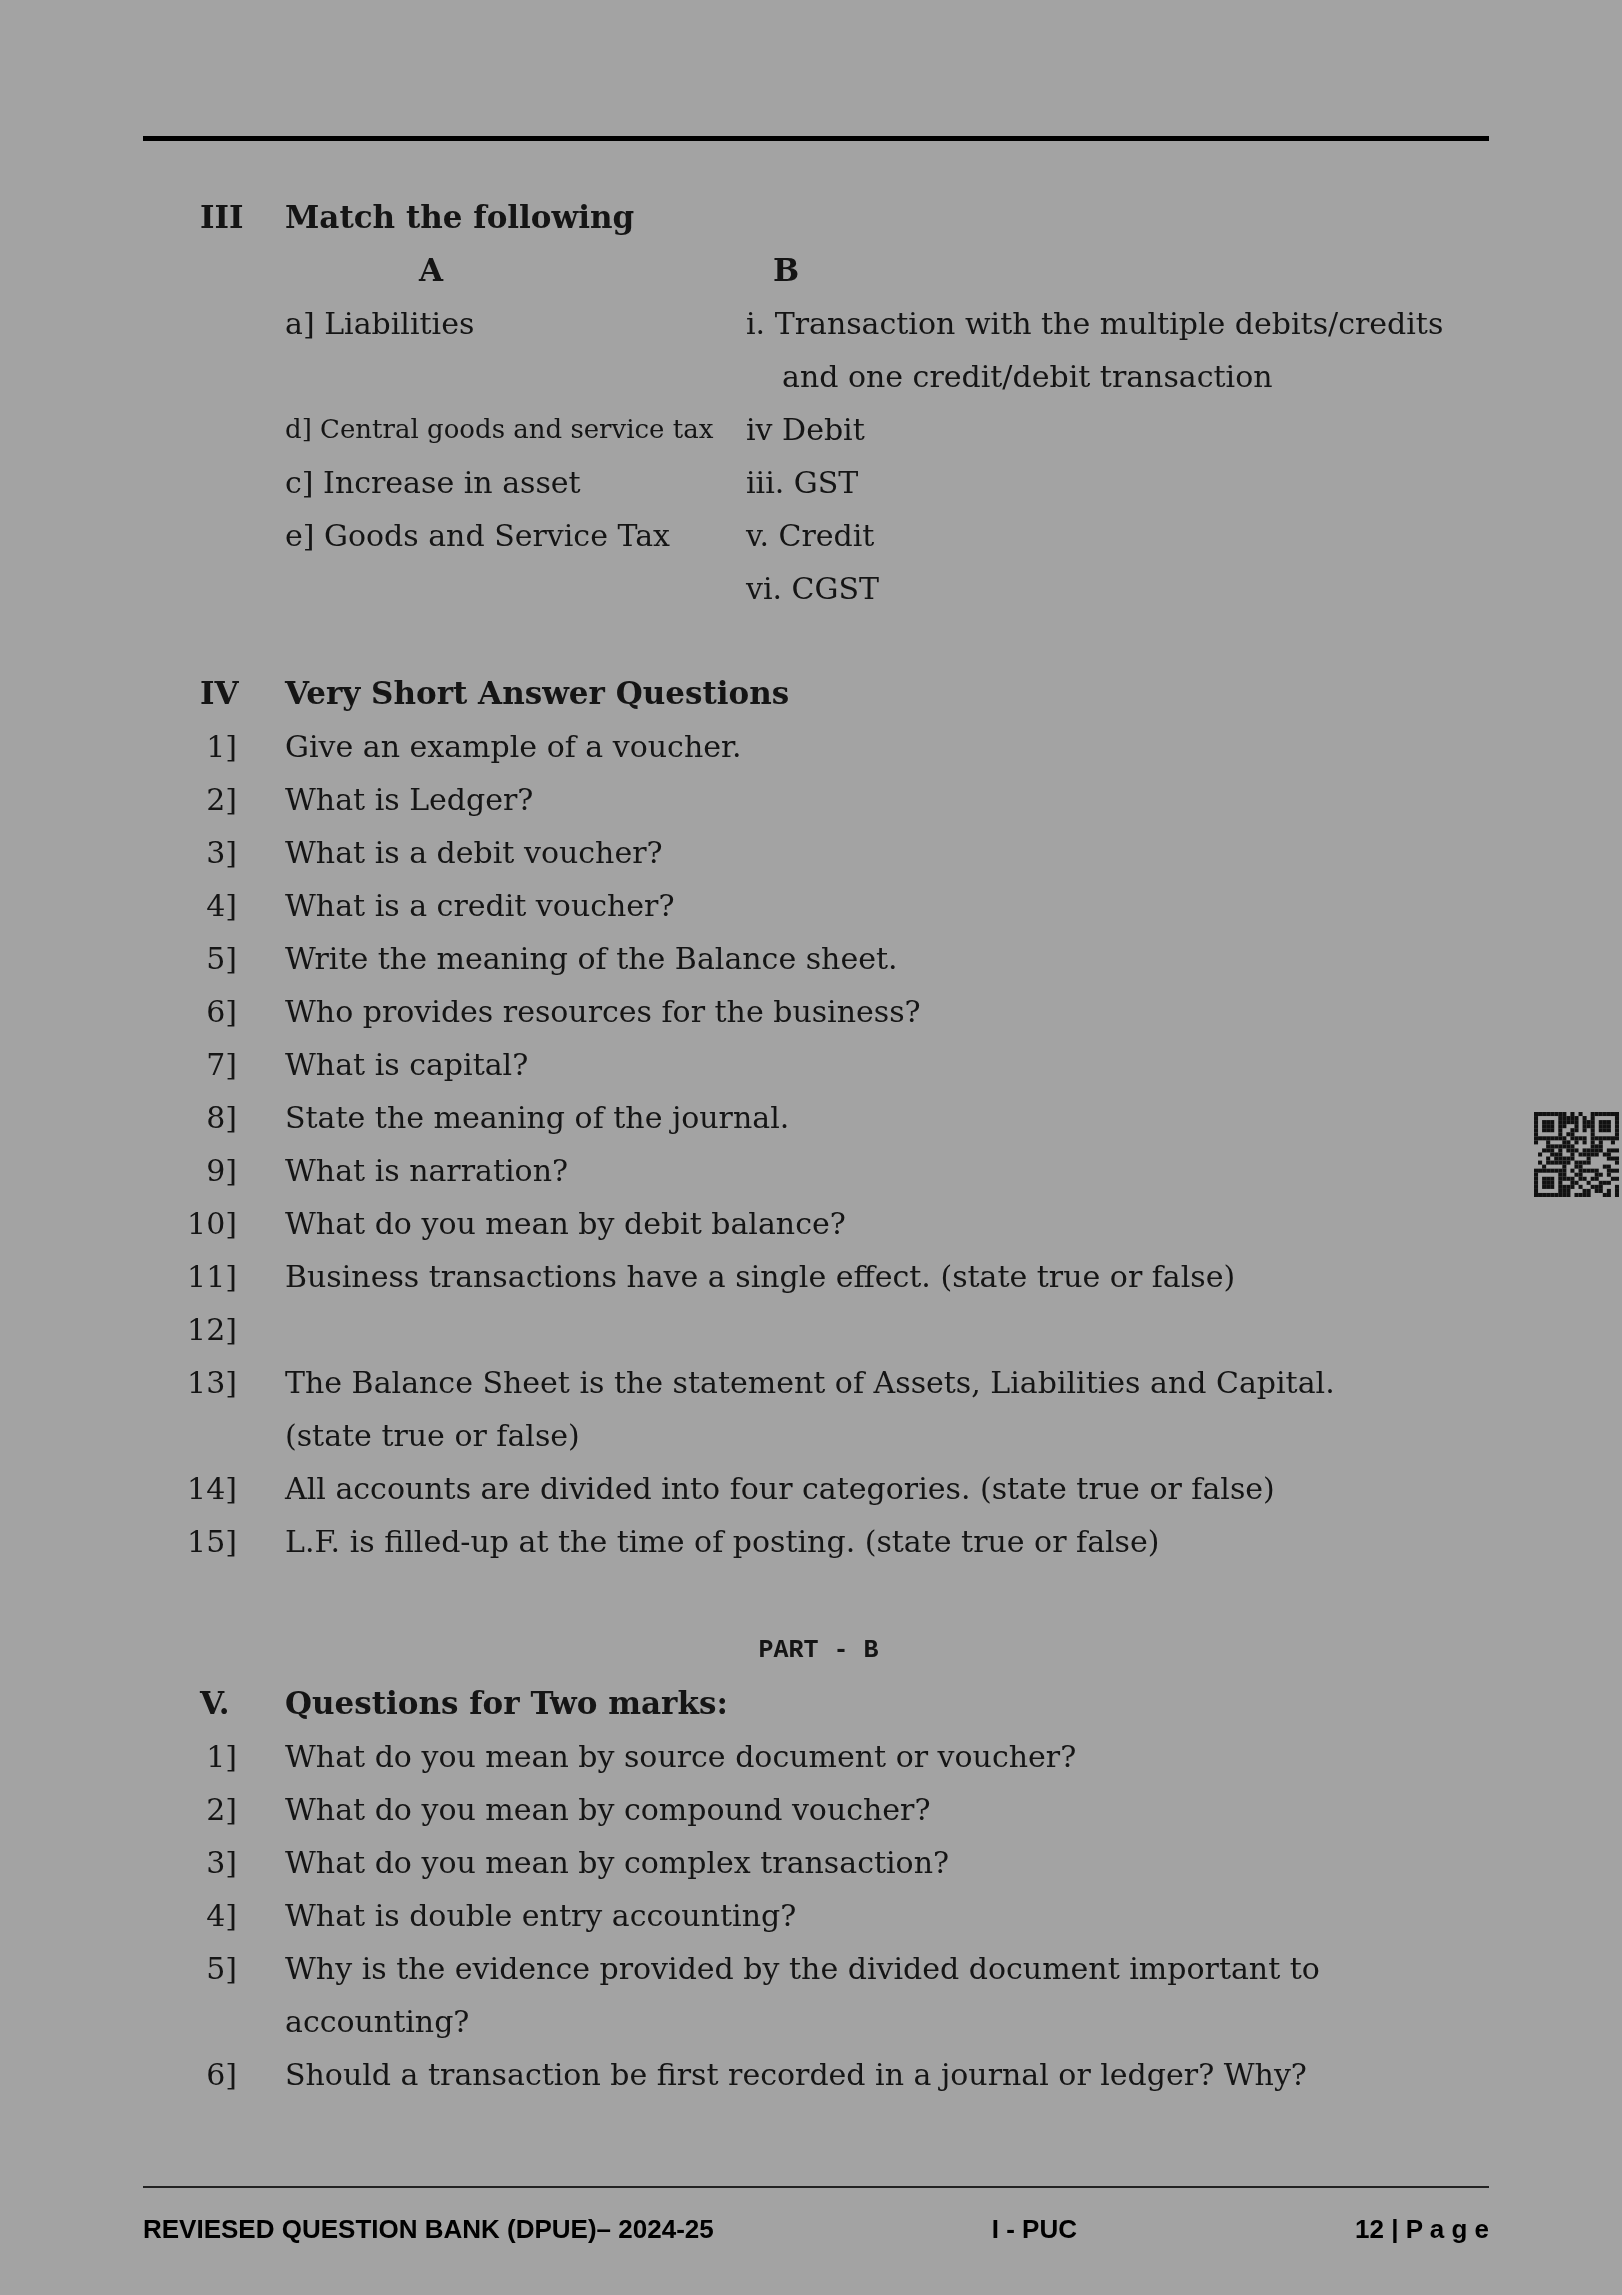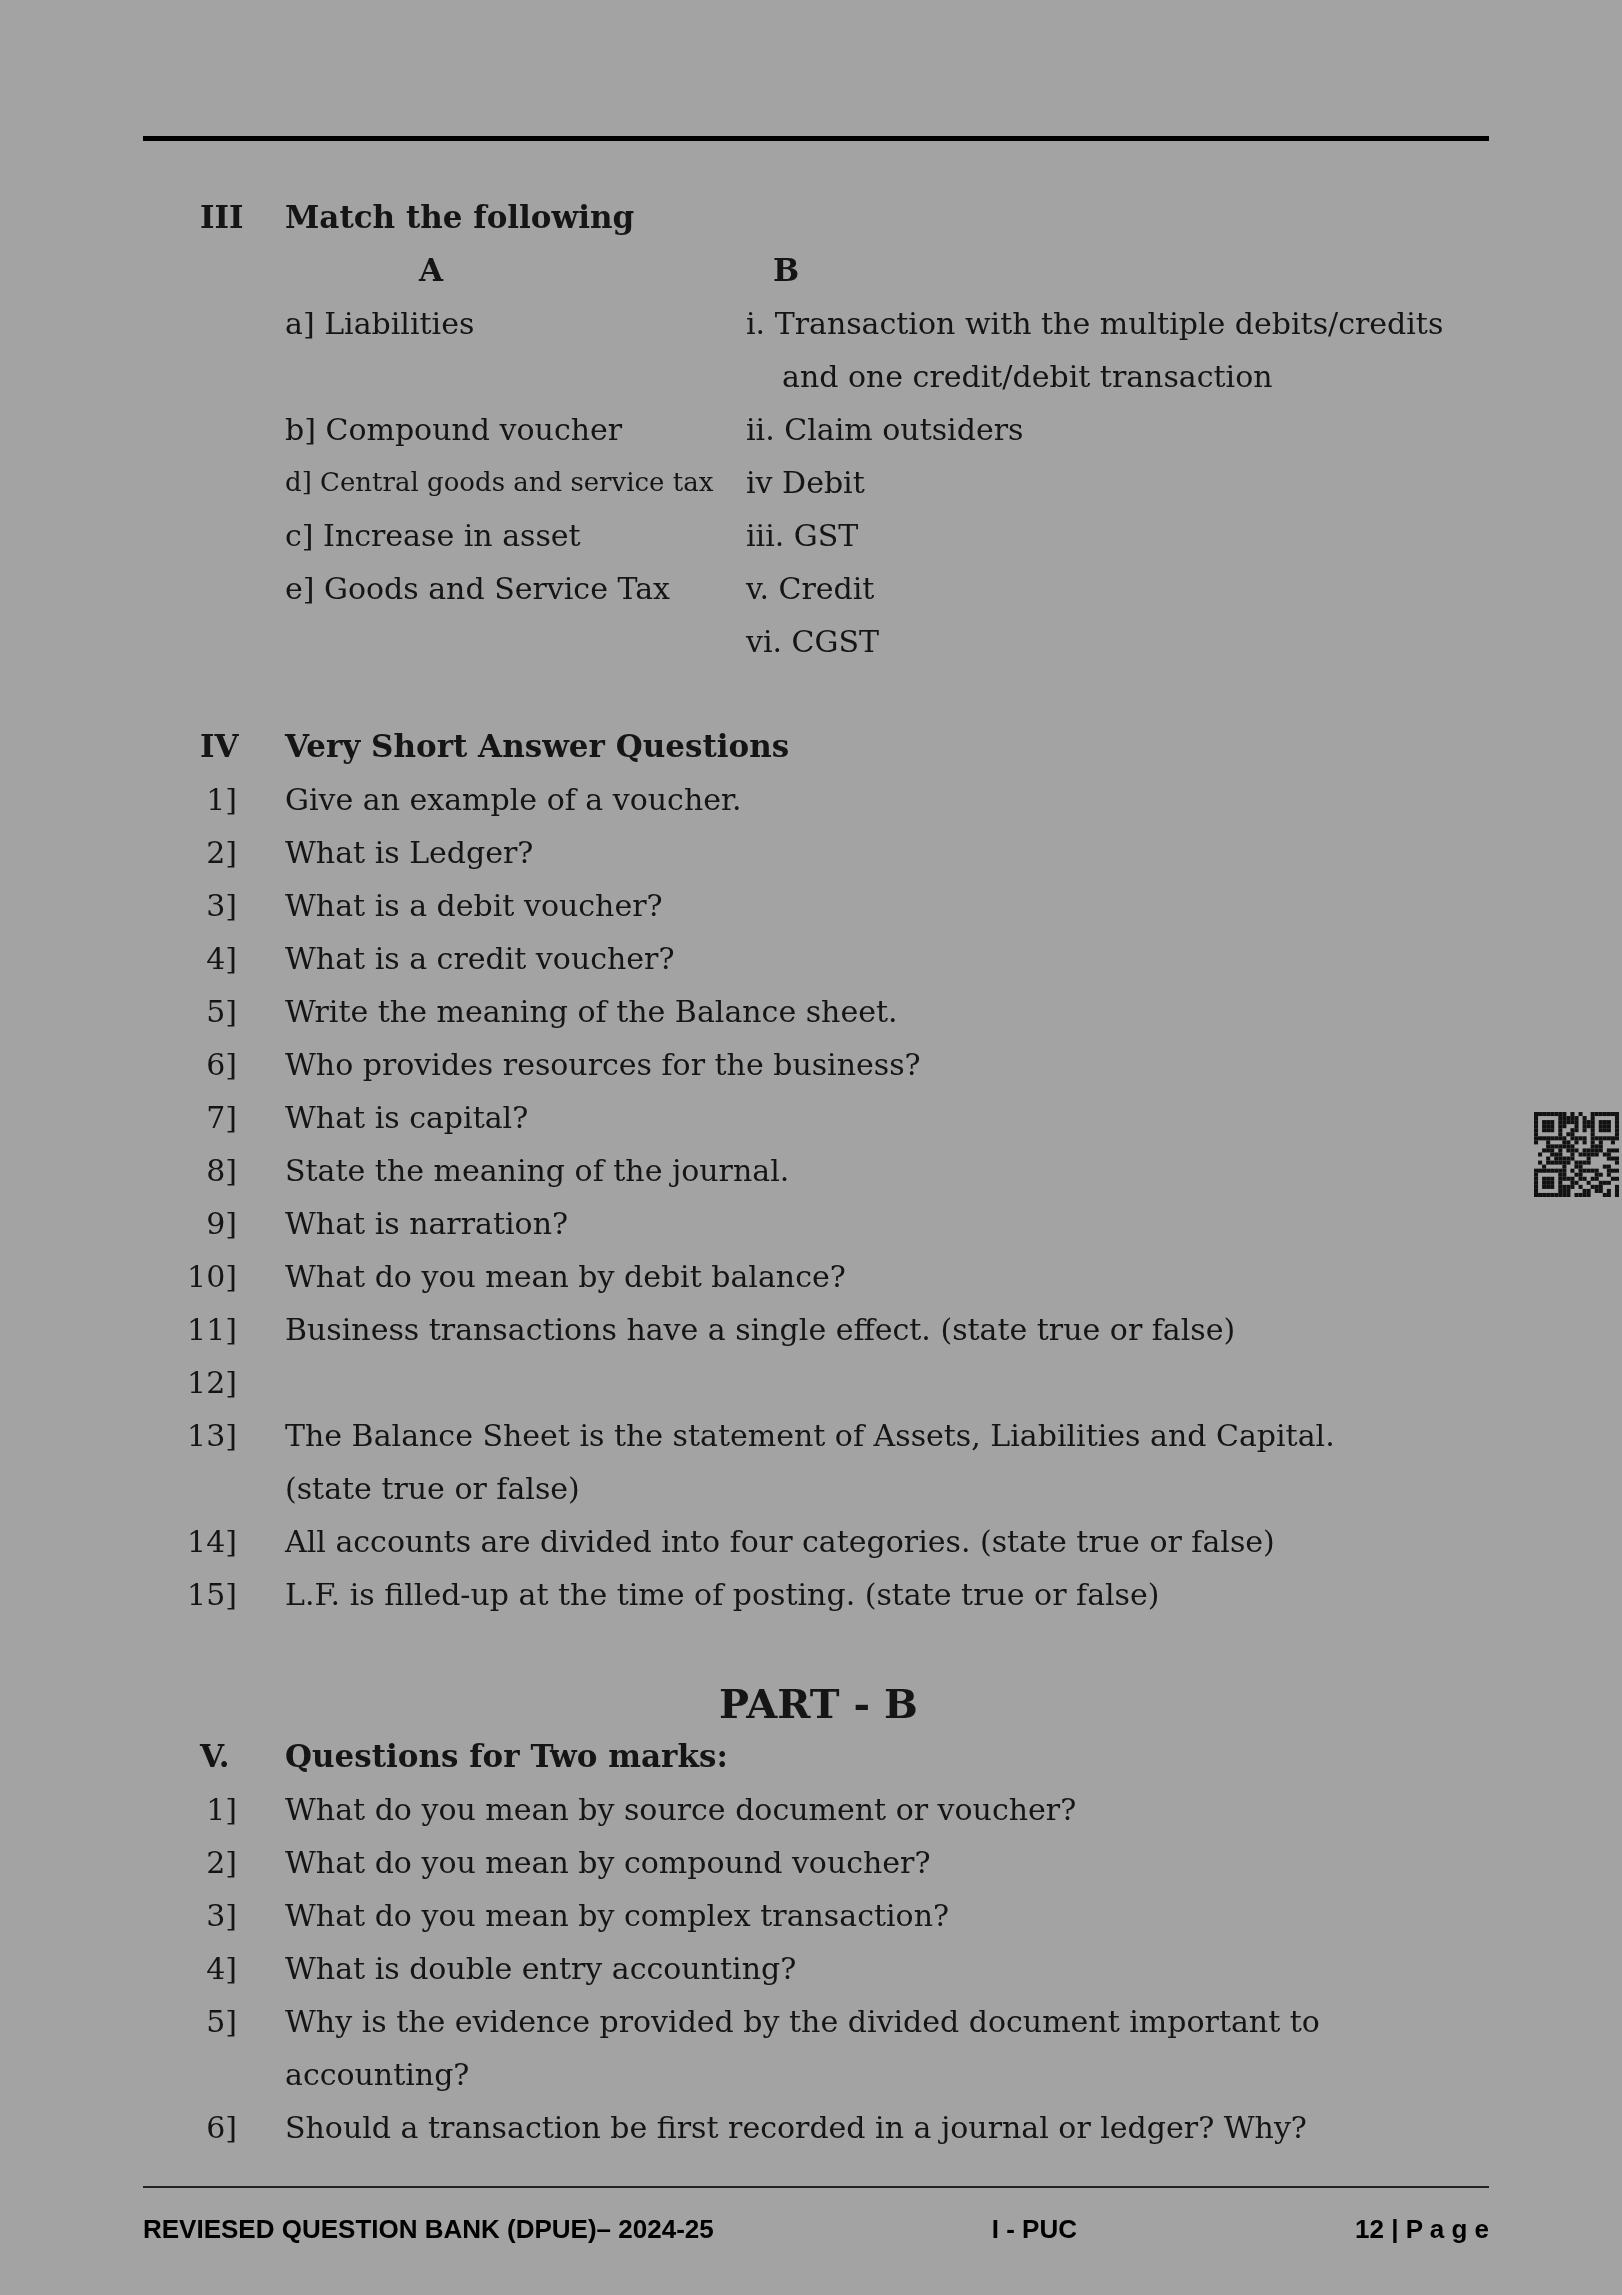--- a/index.html
+++ b/index.html
@@ -15,21 +15,21 @@
   .sec-label{padding-left:56px;font-weight:bold;font-size:31px;}
   .sec-title{font-weight:bold;font-size:31px;}
   .sec4{margin-top:52px;}
   
   .mrow{display:grid;grid-template-columns:461px 1fr;line-height:53px;}
   .ma .ab{margin-left:134px;font-weight:bold;font-size:31px;}
   .mb .ab{margin-left:27px;font-weight:bold;font-size:31px;}
   .b2{padding-left:36px;}
   .b2:empty{display:none;}
   .small{font-size:26px;}
-  .partb{text-align:center;font-weight:bold;font-size:40px;line-height:53px;margin-top:56px;}
+  .partb{text-align:center;font-weight:bold;font-size:25px;line-height:53px;margin-top:56px;font-family:Liberation Mono, monospace;}
   .footer-rule{position:absolute;left:143px;top:2186px;width:1346px;height:2px;background:#222;}
   .footer{
     position:absolute;left:143px;top:2214px;width:1346px;
     display:flex;justify-content:space-between;align-items:center;
     font-family:"Liberation Sans",sans-serif;font-weight:bold;font-size:26px;color:#000;
   }
   .qr{position:absolute;left:1534px;top:1112px;width:85px;height:85px;}
   .qr svg{width:100%;height:100%;display:block;}
 </style>
 </head>
@@ -55,24 +55,20 @@
         </div>
 
         <div class="mrow">
           <div class="ma">a] Liabilities</div>
           <div class="mb">
             <div>i. Transaction with the multiple debits/credits</div>
             <div class="b2">and one credit/debit transaction</div>
           </div>
         </div>
 
-        <div class="mrow">
-          <div class="ma">b] Compound voucher</div>
-          <div class="mb">ii. Claim outsiders</div>
-        </div>
 
         <div class="mrow">
           <div class="ma small">d] Central goods and service tax</div>
           <div class="mb">iv Debit</div>
         </div>
 
         <div class="mrow">
           <div class="ma">c] Increase in asset</div>
           <div class="mb">iii. GST</div>
         </div>

